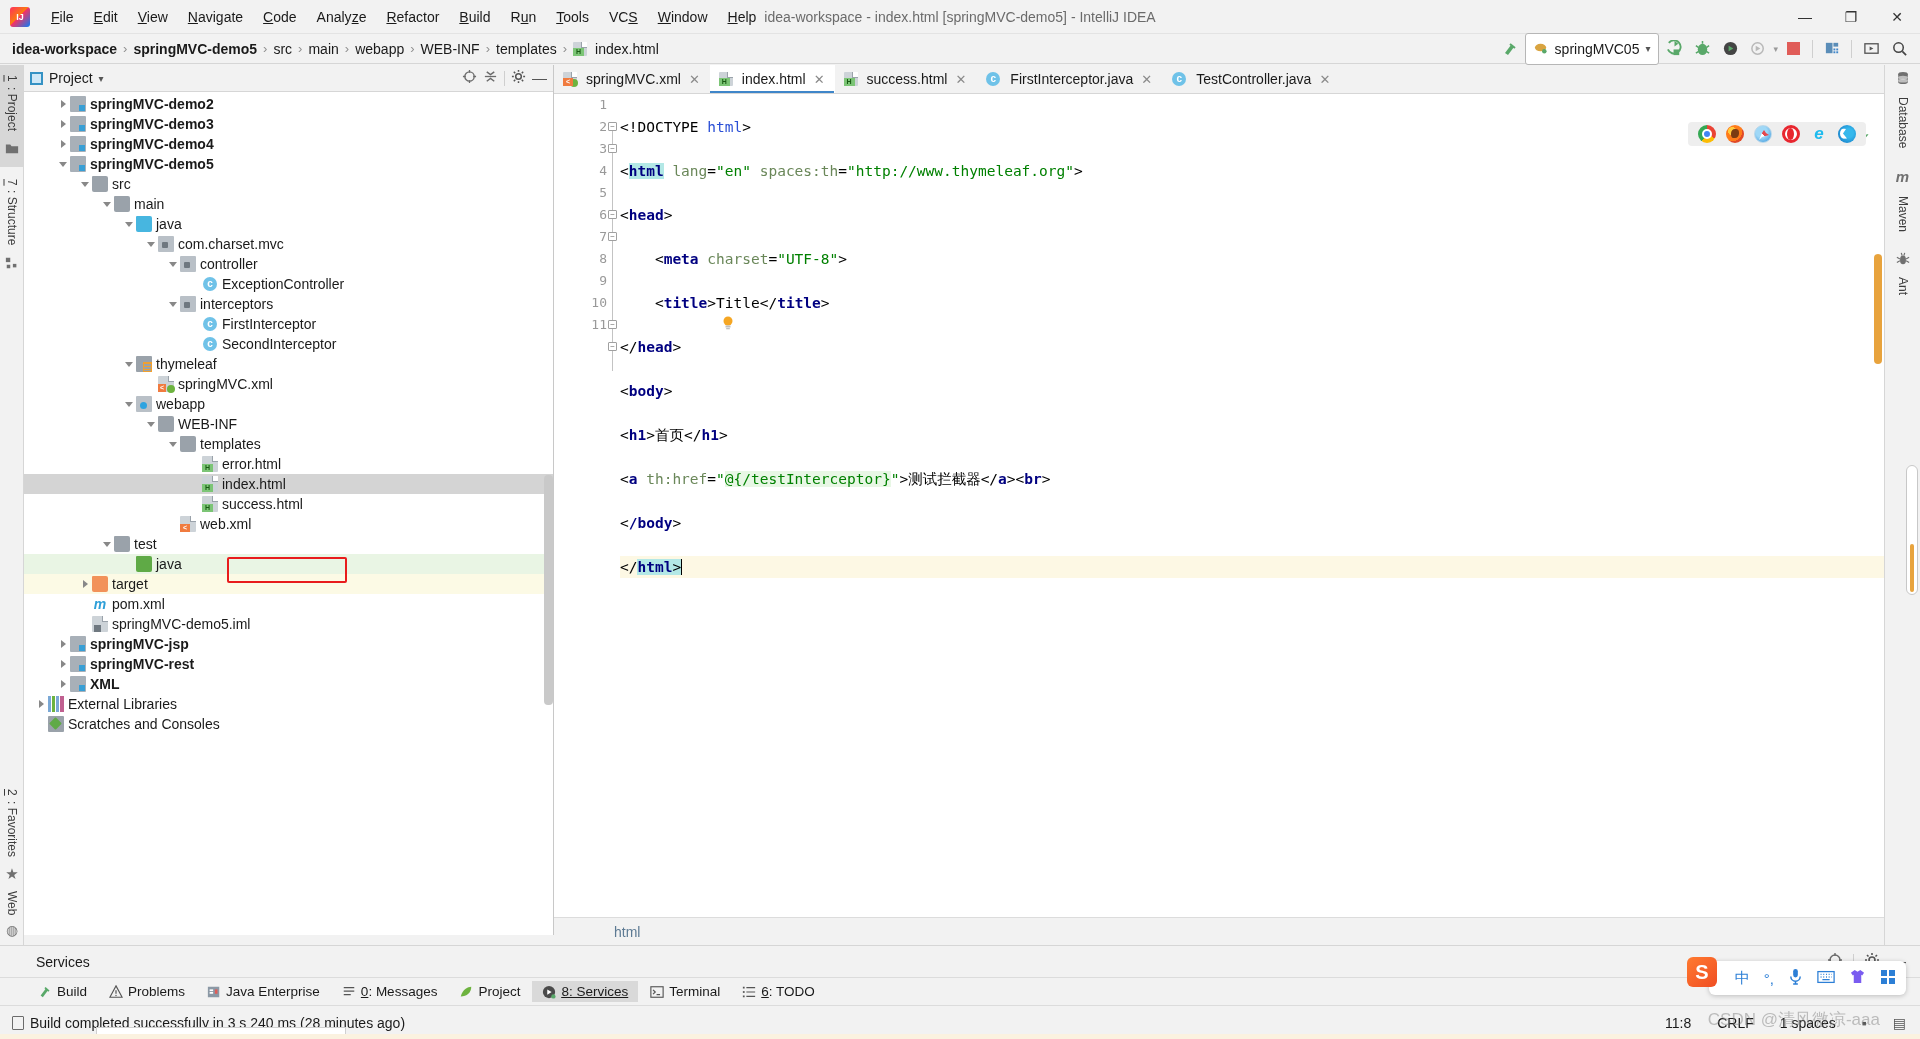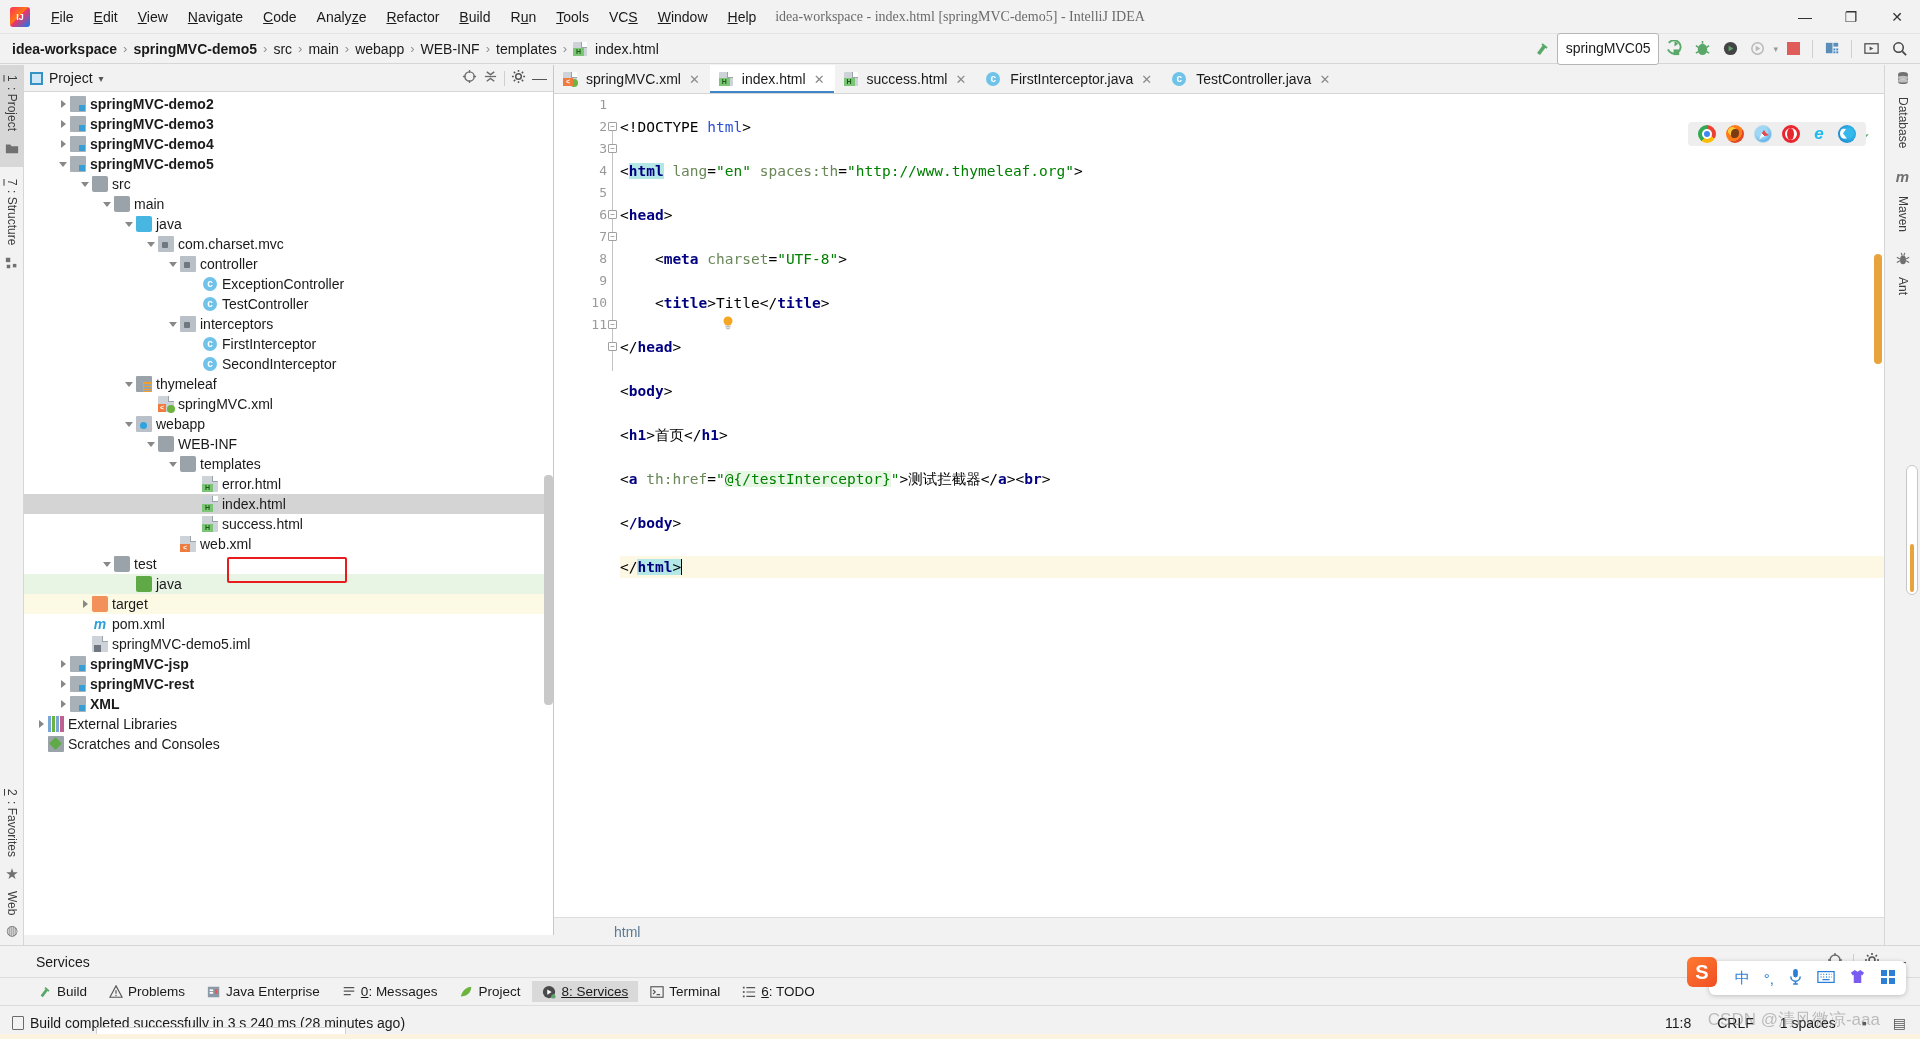--- a/index.html
+++ b/index.html
@@ -28,21 +28,21 @@
     content: "IJ"; position: absolute; left: 0; top: 0; right: 0; bottom: 0;
     color: #fff; font-size: 9px; font-weight: bold; line-height: 20px; text-align: center;
   }
   .menubar { display: flex; align-items: center; gap: 2px; }
   .menu-item {
     padding: 4px 9px; font-size: 14px; color: #1a1a1a; cursor: default; white-space: nowrap;
   }
   .menu-item u { text-decoration: underline; }
   .win-title {
     position: absolute; left: 0; right: 0; text-align: center;
-    font-size: 14px; color: #6b6b6b; pointer-events: none; font-family: Liberation Serif, serif;
+    font-size: 14px; color: #6b6b6b; pointer-events: none;
   }
   .win-ctrls { position: absolute; right: 0; top: 0; height: 34px; display: flex; }
   .win-btn {
     width: 46px; height: 34px; display: flex; align-items: center; justify-content: center;
     font-size: 14px; color: #333;
   }
 
   
   .navbar {
     position: absolute; left: 0; top: 34px; width: 1920px; height: 30px;
@@ -50,21 +50,21 @@
     display: flex; align-items: center;
   }
   .crumbs { display: flex; align-items: center; padding-left: 8px; }
   .crumb { font-size: 14px; color: #1a1a1a; padding: 1px 4px; white-space: nowrap; display: flex; align-items: center; gap: 4px;}
   .crumb.bold { font-weight: bold; }
   .crumb-sep { color: #909090; font-size: 13px; padding: 0 2px; }
   .nav-right { margin-left: auto; display: flex; align-items: center; gap: 2px; padding-right: 8px; }
   .tb-ico { width: 26px; height: 24px; display: flex; align-items: center; justify-content: center; }
   .runconfig {
     display: flex; align-items: center; gap: 6px; height: 32px; padding: 0 8px;
-    border: 1px solid #b6b6b6; border-radius: 3px; background: #fff; font-size: 14px; flex-direction: column;
+    border: 1px solid #b6b6b6; border-radius: 3px; background: #fff; font-size: 14px;
   }
   .tb-divider { width: 1px; height: 18px; background: #cfcfcf; margin: 0 4px; }
 
   
   .left-strip {
     position: absolute; left: 0; top: 65px; width: 24px; bottom: 94px;
     background: #f2f2f2; border-right: 1px solid #d6d6d6;
   }
   .vlabel {
     writing-mode: vertical-rl; text-orientation: mixed;
@@ -519,26 +519,20 @@
           <span class="ico ic-pkg"></span>
           <span class="lbl">controller</span>
         </div>
         <div class="row">
           <span style="width: 166px; flex: 0 0 auto;"></span>
           <span class="arrow"></span>
           <span class="ico ic-class"></span>
           <span class="lbl">ExceptionController</span>
         </div>
         <div class="row">
-          <span style="width: 166px; flex: 0 0 auto;"></span>
-          <span class="arrow"></span>
-          <span class="ico ic-class"></span>
-          <span class="lbl">TestController</span>
-        </div>
-        <div class="row">
           <span style="width: 144px; flex: 0 0 auto;"></span>
           <span class="arrow d"></span>
           <span class="ico ic-pkg"></span>
           <span class="lbl">interceptors</span>
         </div>
         <div class="row">
           <span style="width: 166px; flex: 0 0 auto;"></span>
           <span class="arrow"></span>
           <span class="ico ic-class"></span>
           <span class="lbl">FirstInterceptor</span>

